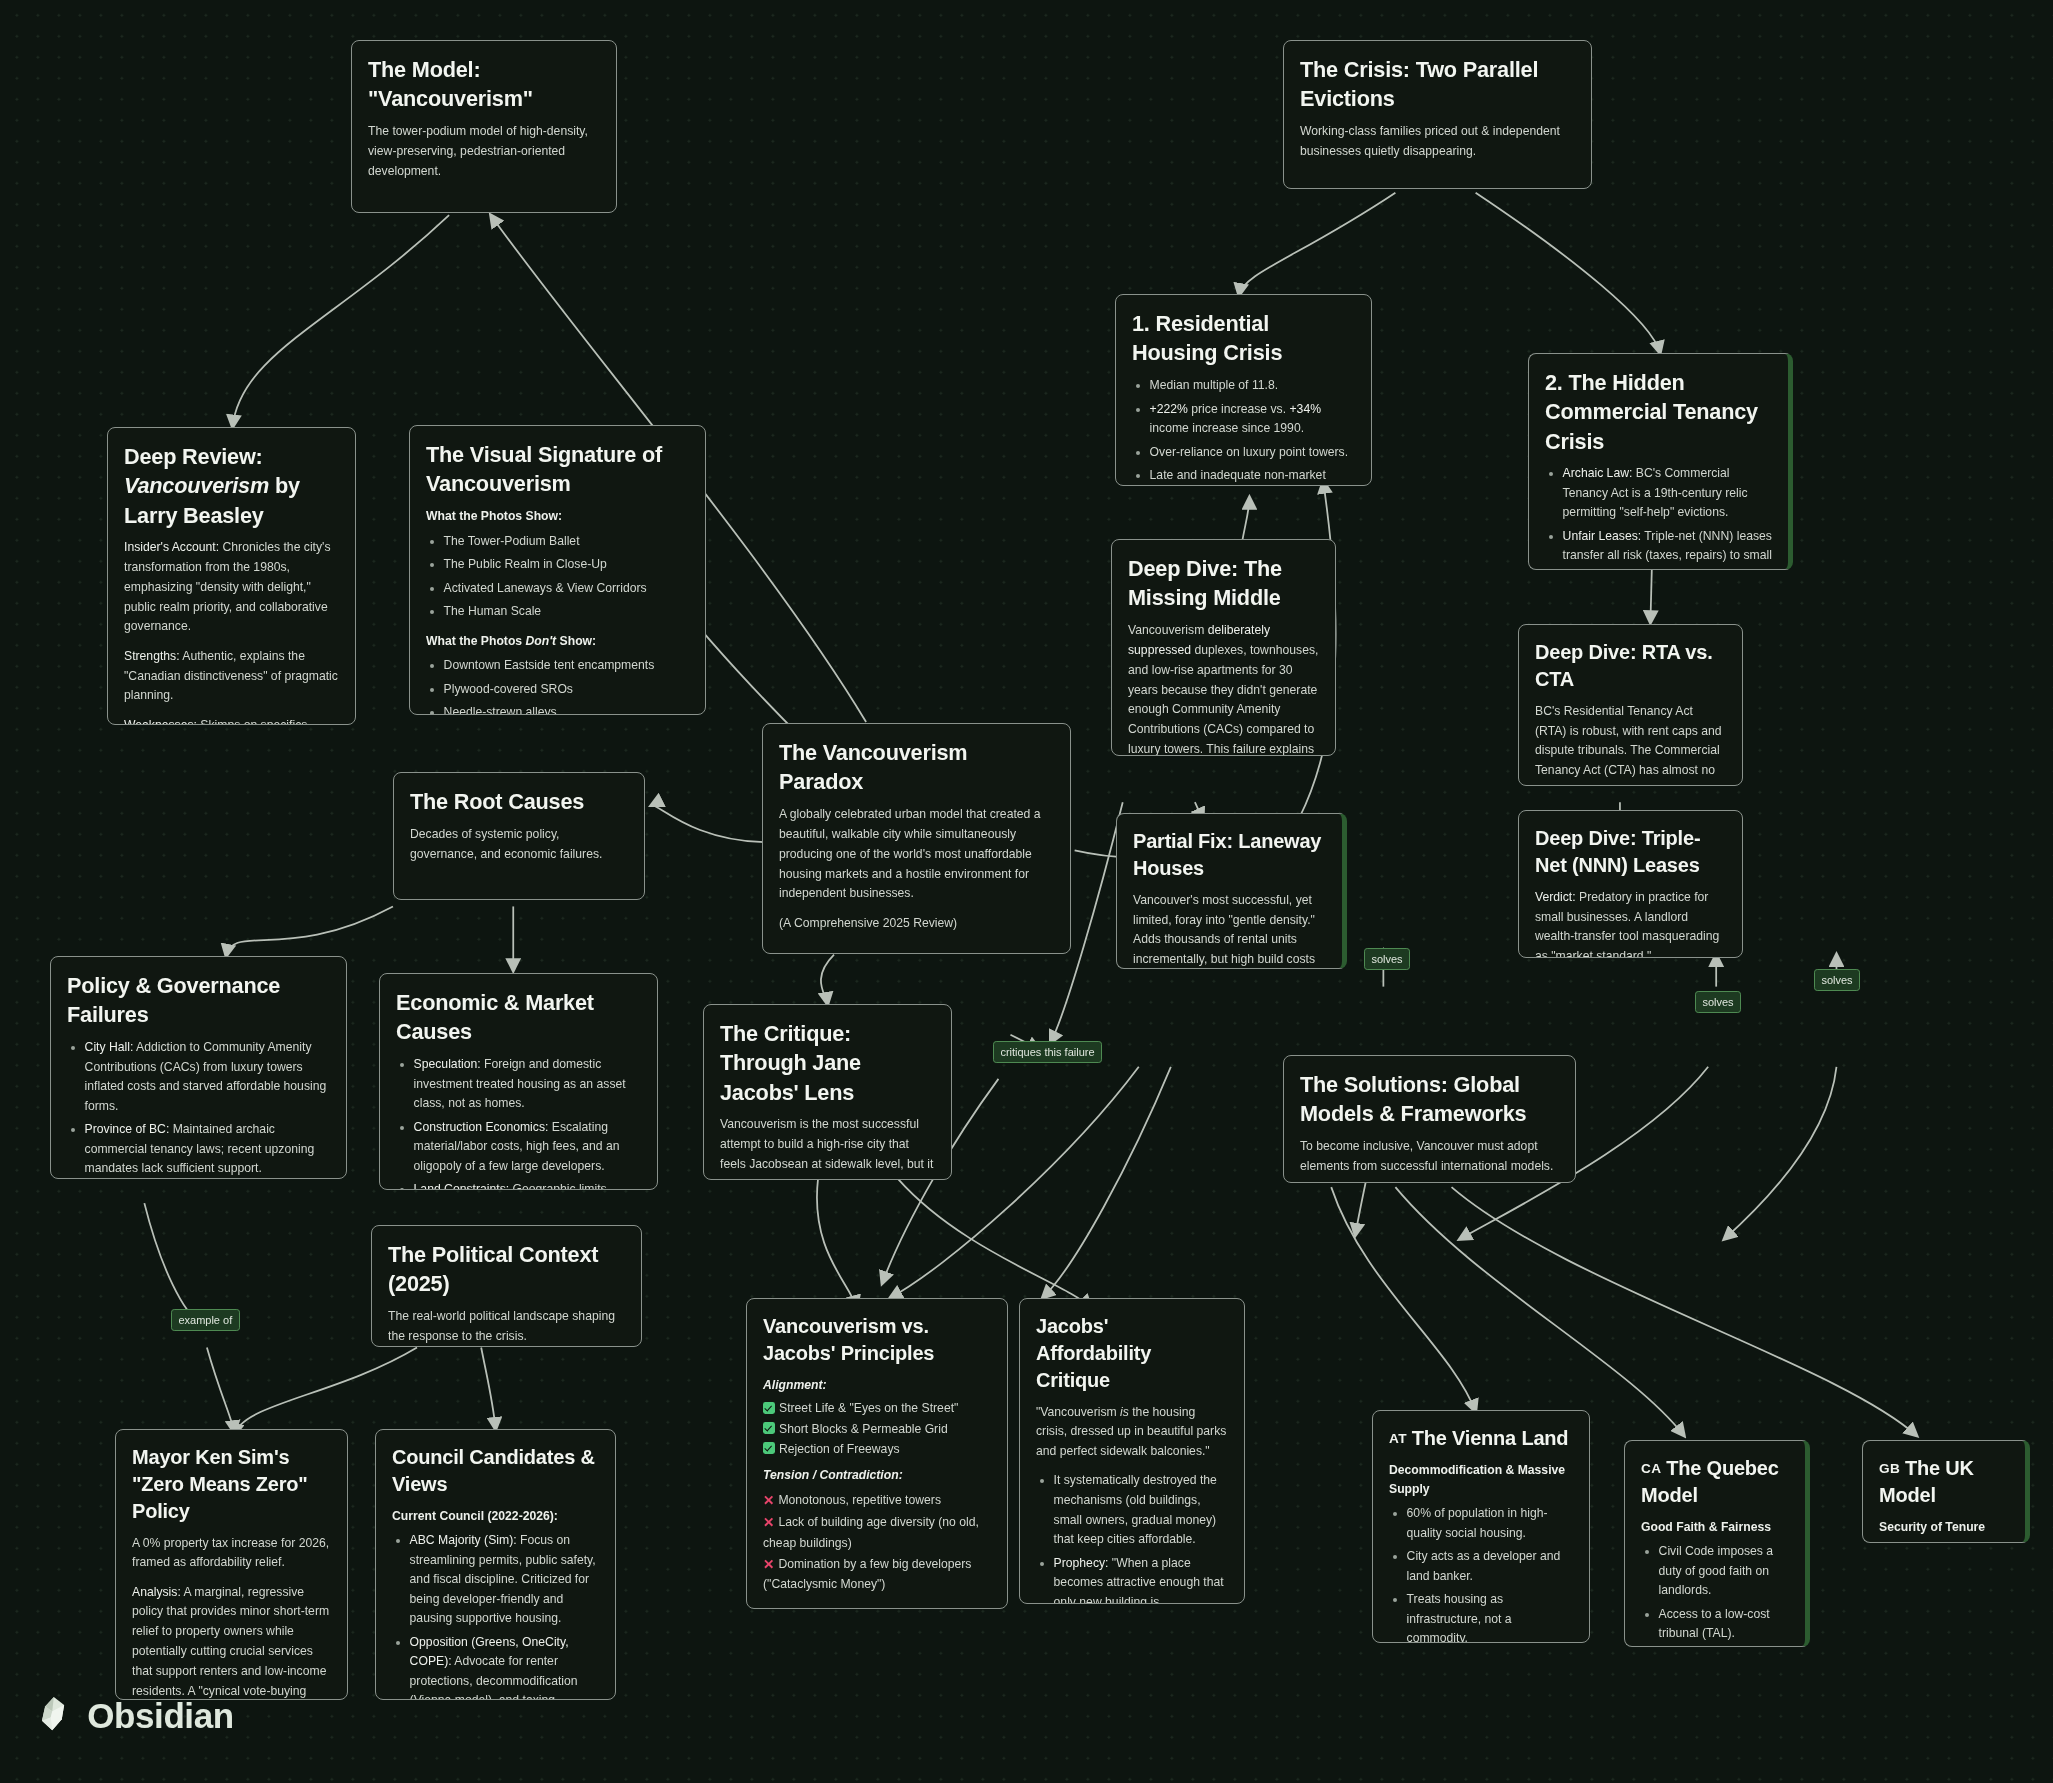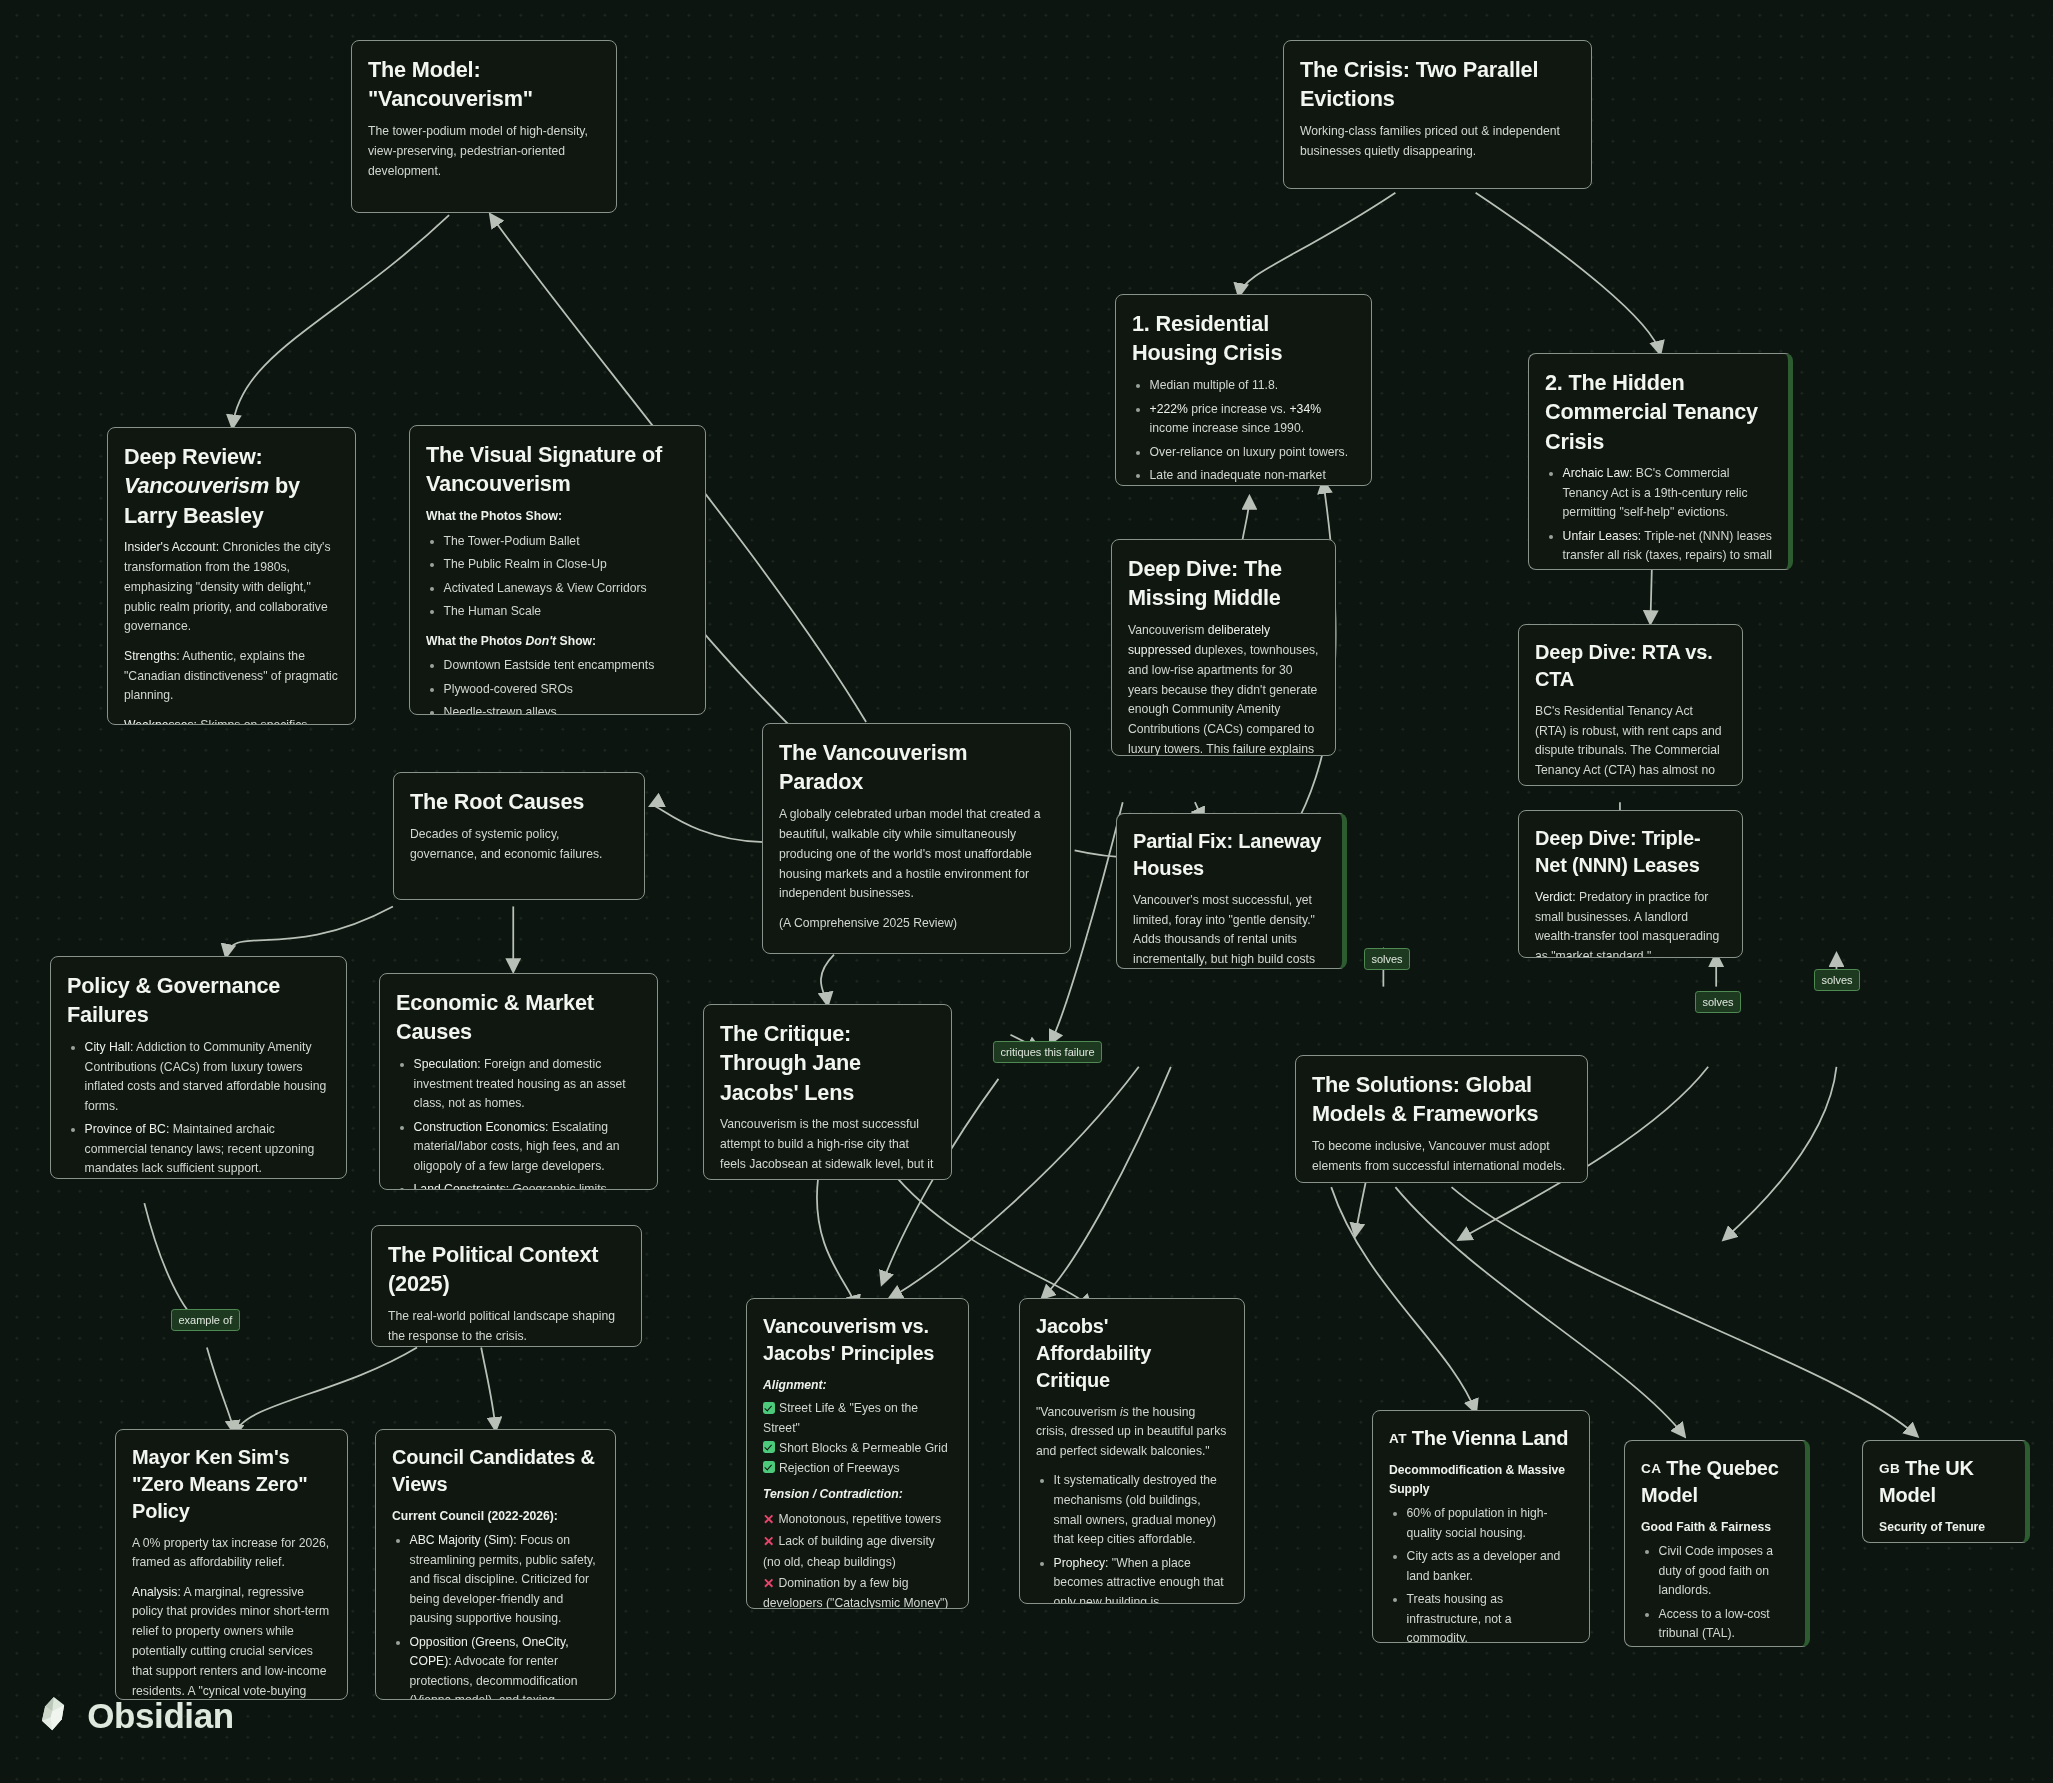--- a/index.html
+++ b/index.html
@@ -266,21 +266,21 @@
 
   <div class="card" style="left:375px; top:1429px; width:241px; height:271px;">
     <h2 class="small">Council Candidates &amp; Views</h2>
     <div class="subhead">Current Council (2022-2026):</div>
     <ul>
       <li><span class="lbl">ABC Majority (Sim):</span><span> Focus on streamlining permits, public safety, and fiscal discipline. Criticized for being developer-friendly and pausing supportive housing.</span></li>
       <li><span class="lbl">Opposition (Greens, OneCity, COPE):</span><span> Advocate for renter protections, decommodification (Vienna model), and taxing speculation.</span></li>
     </ul>
   </div>
 
-  <div class="card" style="left:746px; top:1298px; width:223px; height:311px;">
+  <div class="card" style="left:746px; top:1298px; width:262px; height:311px;">
     <h2 class="small">Vancouverism vs. Jacobs' Principles</h2>
     <div class="subhead tight">Alignment:</div>
     <div class="mark-line"><span class="chk"></span><span>Street Life &amp; "Eyes on the Street"</span></div>
     <div class="mark-line"><span class="chk"></span><span>Short Blocks &amp; Permeable Grid</span></div>
     <div class="mark-line" style="margin-bottom:7.2px"><span class="chk"></span><span>Rejection of Freeways</span></div>
     <div class="subhead tight">Tension / Contradiction:</div>
     <div class="mark-line"><span class="xm">✕</span><span>Monotonous, repetitive towers</span></div>
     <div class="mark-line"><span class="xm">✕</span><span>Lack of building age diversity (no old, cheap buildings)</span></div>
     <div class="mark-line"><span class="xm">✕</span><span>Domination by a few big developers ("Cataclysmic Money")</span></div>
 
@@ -288,21 +288,21 @@
 
   <div class="card" style="left:1019px; top:1298px; width:226px; height:306px;">
     <h2 class="small">Jacobs' Affordability Critique</h2>
     <p><span>"Vancouverism </span><em>is</em><span> the housing crisis, dressed up in beautiful parks and perfect sidewalk balconies."</span></p>
     <ul>
       <li>It systematically destroyed the mechanisms (old buildings, small owners, gradual money) that keep cities affordable.</li>
       <li><span class="lbl">Prophecy:</span><span> "When a place becomes attractive enough that only new building is economically feasible, it has already begun to die."</span></li>
     </ul>
   </div>
 
-  <div class="card" style="left:1283px; top:1055px; width:293px; height:128px;margin-left:12px;">
+  <div class="card" style="left:1283px; top:1055px; width:293px; height:128px;">
     <h2>The Solutions: Global Models &amp; Frameworks</h2>
     <p>To become inclusive, Vancouver must adopt elements from successful international models.</p>
   </div>
 
   <div class="card" style="left:1372px; top:1410px; width:218px; height:233px;">
     <h2 class="small"><span class="flag">AT</span><span>The Vienna Land</span></h2>
     <div class="subhead">Decommodification &amp; Massive Supply</div>
     <ul>
       <li>60% of population in high-quality social housing.</li>
       <li>City acts as a developer and land banker.</li>

